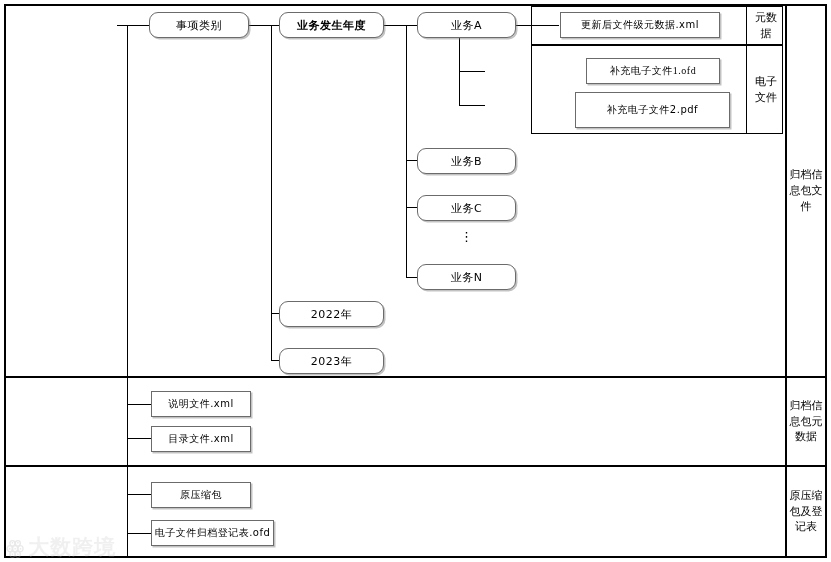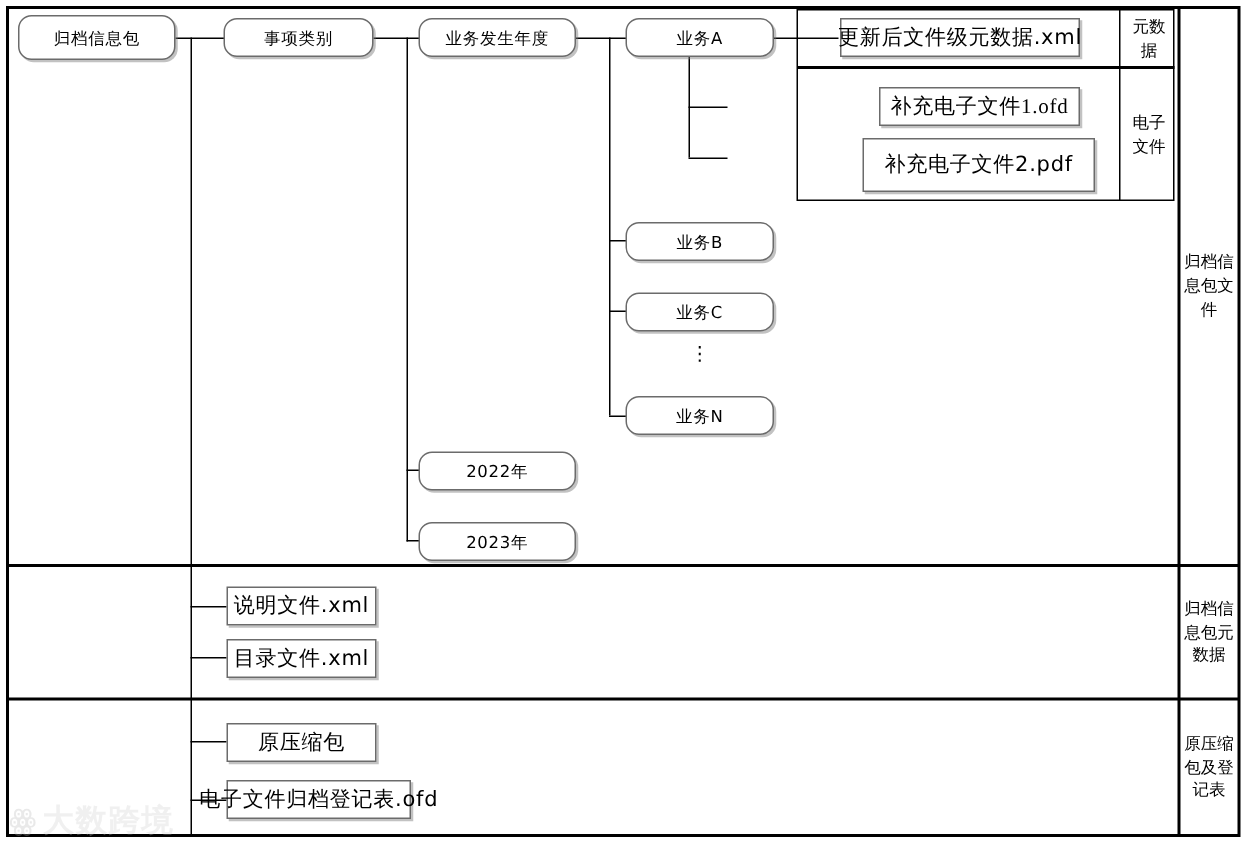--- a/index.html
+++ b/index.html
@@ -47,21 +47,21 @@
   }
   
   .box{
     position:absolute;
     box-sizing:border-box;
     border:1px solid #6b6b6b;
     background:#ffffff;
     display:flex;
     align-items:center;
     justify-content:center;
-    font-size:14px;
+    font-size:10px;
     color:#000;
     letter-spacing:.5px;
     box-shadow:1.5px 1.5px 0 rgba(120,120,120,.45);
     white-space:nowrap;
   }
 
   
   .vcell{
     position:absolute;
     box-sizing:border-box;
@@ -168,29 +168,26 @@
   <div class="ln hln" style="left:459px;top:25px;width:26px;height:1px;"></div>
   <div class="ln hln" style="left:459px;top:71px;width:26px;height:1px;"></div>
   <div class="ln hln" style="left:459px;top:105px;width:26px;height:1px;"></div>
 
   <div class="ln hln" style="left:127px;top:404px;width:25px;height:1px;"></div>
   <div class="ln hln" style="left:127px;top:438px;width:25px;height:1px;"></div>
 
   <div class="ln hln" style="left:127px;top:494px;width:25px;height:1px;"></div>
   <div class="ln hln" style="left:127px;top:533px;width:25px;height:1px;"></div>
 
-  <div class="node" style="left:12px;top:10px;width:105px;height:30px;">
-    <span>归档信息包</span>
-  </div>
 
   <div class="node" style="left:149px;top:12px;width:100px;height:26px;">
     <span>事项类别</span>
   </div>
 
-  <div class="node" style="left:279px;top:12px;width:105px;height:26px;">
+  <div class="node" style="left:279px;top:12px;width:105px;height:26px;font-weight:bold;">
     <span>业务发生年度</span>
   </div>
 
   <div class="node" style="left:417px;top:12px;width:99px;height:26px;">
     <span>业务A</span>
   </div>
 
   <div class="node" style="left:417px;top:148px;width:99px;height:26px;">
     <span>业务B</span>
   </div>

